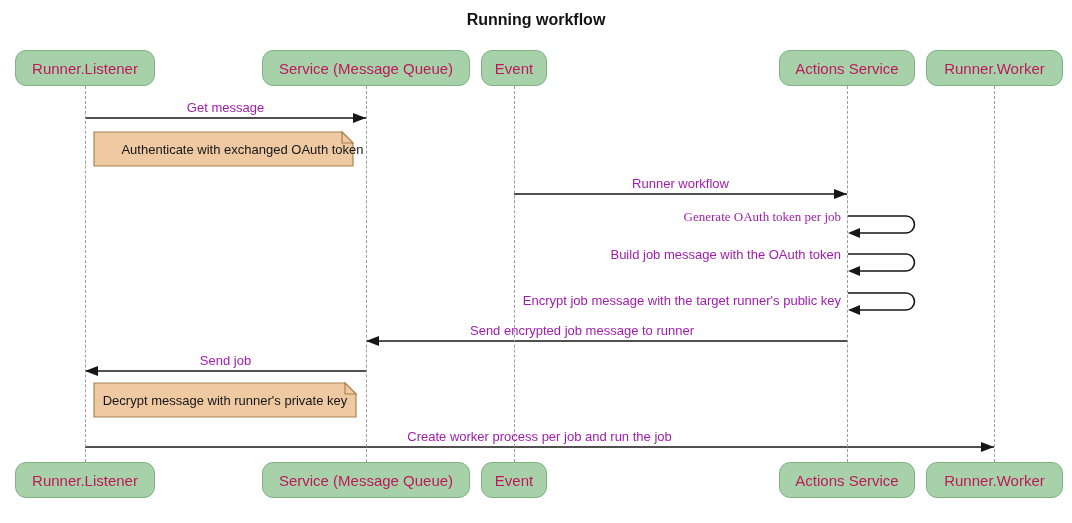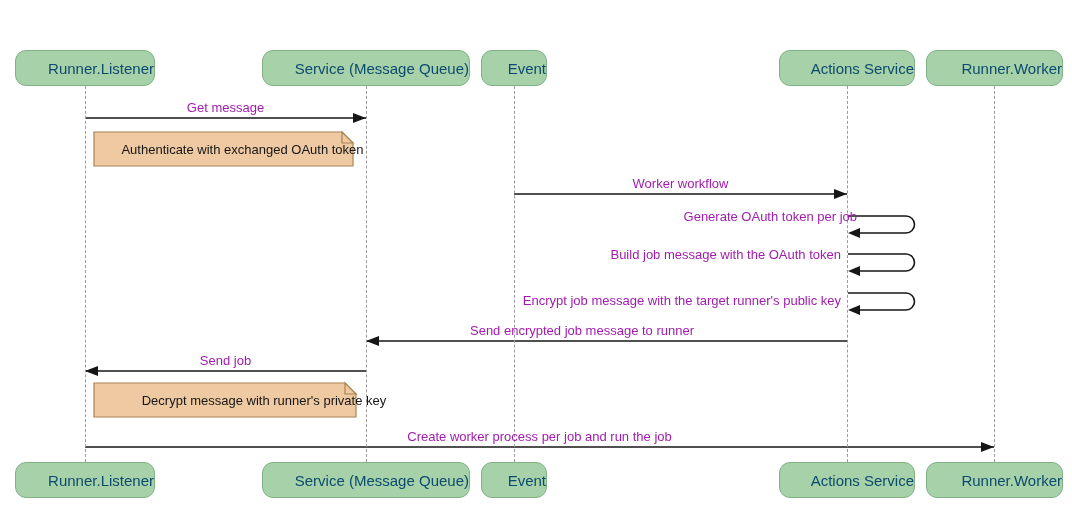--- a/index.html
+++ b/index.html
@@ -42,23 +42,23 @@
   }
   .actor {
     position: absolute;
     box-sizing: border-box;
     height: 36px;
     border-radius: 11px;
     border: 1px solid #7fb185;
     background: #a7d2a9;
     display: flex;
     align-items: center;
-    justify-content: flex-end;
+    justify-content: center;
     font-size: 15px;
-    color: #0c4a6e;
+    color: #be185d;
     white-space: nowrap;
   }
   .msg-label {
     position: absolute;
     font-size: 13px;
     line-height: 15px;
     color: #a21caf;
     white-space: nowrap;
   }
   .msg-label.center { transform: translateX(-50%); }
@@ -70,20 +70,21 @@
     display: flex;
     align-items: center;
     justify-content: center;
     white-space: nowrap;
   }
 </style>
 </head>
 <body>
 
 <div class="canvas" id="diagram">
+  <div class="title">Running workflow</div>
   <svg id="svg-layer" width="1072" height="523" viewBox="0 0 1072 523">
       <line x1="85" y1="118" x2="366" y2="118" stroke="#161616" stroke-width="1.6"></line>
       <path d="M 366 118 L 353 113 L 353 123 Z" fill="#161616"></path>
       <path d="M 94 132 h 248 l 11 11 v 23 h -259 z" fill="#eec9a2" stroke="#aa8453" stroke-width="1.2"></path>
       <path d="M 342 132 v 11 h 11 z" fill="#eec9a2" stroke="#aa8453" stroke-width="1.2"></path>
       <line x1="514" y1="194" x2="847" y2="194" stroke="#161616" stroke-width="1.6"></line>
       <path d="M 847 194 L 834 189 L 834 199 Z" fill="#161616"></path>
       <path d="M 848 216 h 58 a 8.5 8.5 0 0 1 0 17 h -51" fill="none" stroke="#161616" stroke-width="1.6"></path>
       <path d="M 848 233 L 860 228 L 860 238 Z" fill="#161616"></path>
       <path d="M 848 254 h 58 a 8.5 8.5 0 0 1 0 17 h -51" fill="none" stroke="#161616" stroke-width="1.6"></path>
@@ -130,22 +131,22 @@
       </div>
       <div class="lifeline" style="left: 994px; border-left-color: rgb(155, 155, 155);"></div>
       <div class="actor" style="left: 926px; width: 137px; top: 50px; height: 36px; background: rgb(167, 210, 169); border-color: rgb(127, 177, 133);">
         <span>Runner.Worker</span>
       </div>
       <div class="actor" style="left: 926px; width: 137px; top: 462px; height: 36px; background: rgb(167, 210, 169); border-color: rgb(127, 177, 133);">
         <span>Runner.Worker</span>
       </div>
       <div class="msg-label center" style="left: 225.5px; top: 100px;">Get message</div>
       <div class="note-label" style="left: 94px; top: 132px; width: 259px; height: 34px; padding-left: 19px;">Authenticate with exchanged OAuth token</div>
-      <div class="msg-label center" style="left: 680.5px; top: 176px;">Worker workflow</div>
-      <div class="msg-label right" style="right: 215px; top: 209px;">Generate OAuth token per job</div>
+      <div class="msg-label center" style="left: 680.5px; top: 176px;">Runner workflow</div>
+      <div class="msg-label right" style="right: 231px; top: 209px; font-family: Liberation Serif, serif;">Generate OAuth token per job</div>
       <div class="msg-label right" style="right: 231px; top: 247px; text-align: center;">Build job message with the OAuth token</div>
       <div class="msg-label right" style="right: 231px; top: 286px; margin-top: 7px;">Encrypt job message with the target runner's public key</div>
       <div class="msg-label center" style="left: 582px; top: 323px;">Send encrypted job message to runner</div>
       <div class="msg-label center" style="left: 225.5px; top: 353px;">Send job</div>
-      <div class="note-label" style="left: 94px; top: 383px; width: 262px; height: 34px; padding-left: 39px;">Decrypt message with runner's private key</div>
+      <div class="note-label" style="left: 94px; top: 383px; width: 262px; height: 34px;">Decrypt message with runner's private key</div>
       <div class="msg-label center" style="left: 539.5px; top: 429px;">Create worker process per job and run the job</div>
     </div>
 </div>
 
 </body></html>

